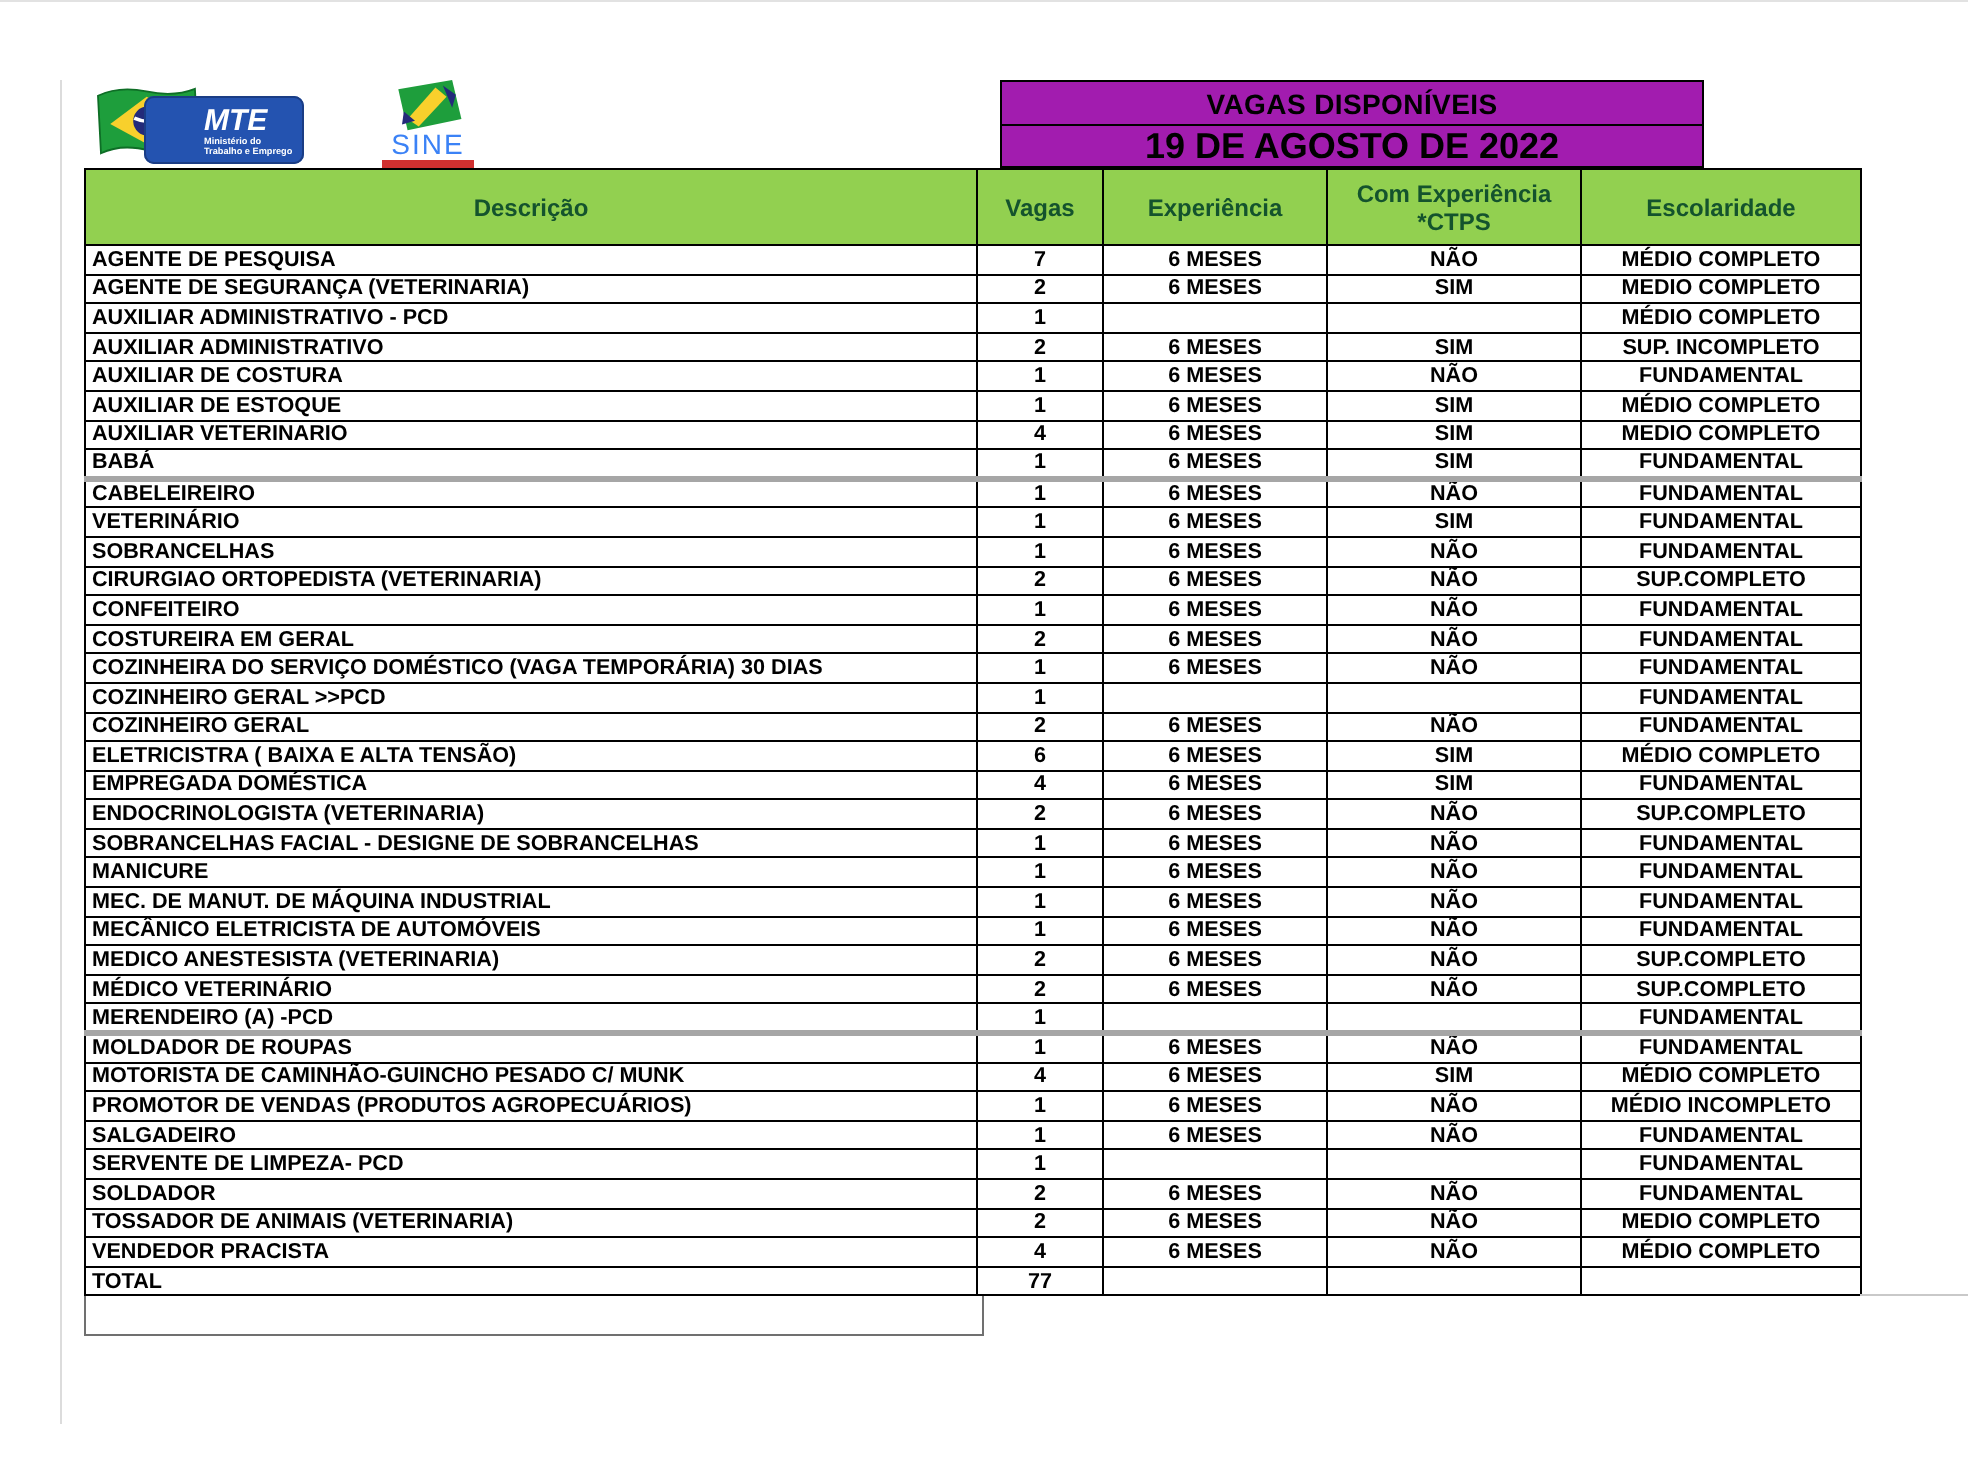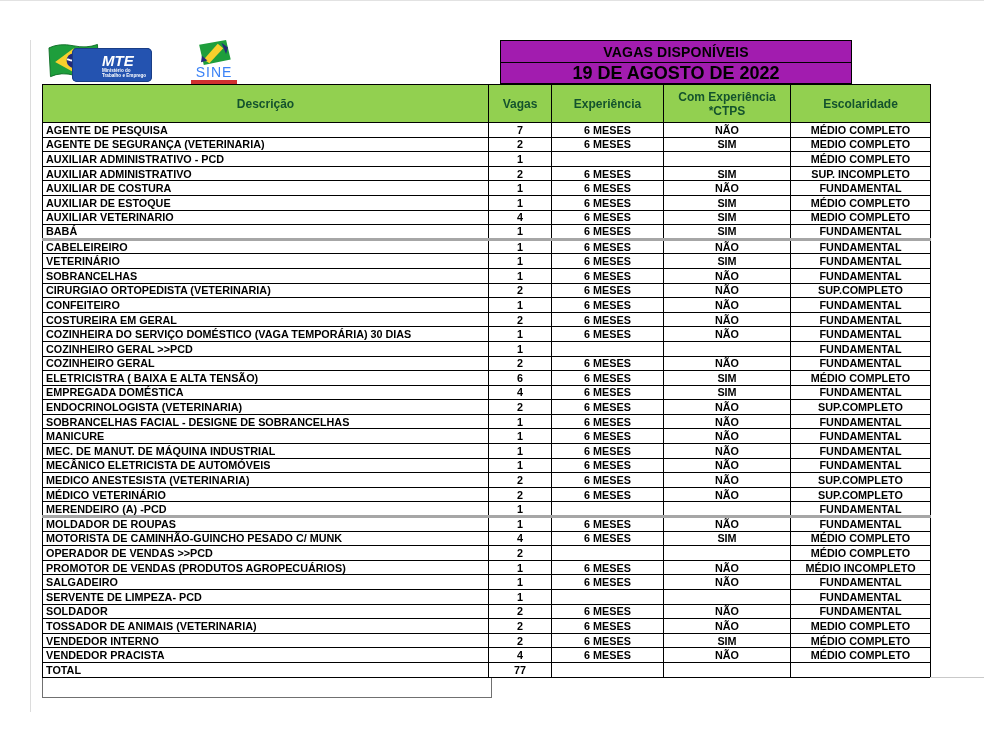--- a/index.html
+++ b/index.html
@@ -317,27 +317,20 @@
           <td class="center">FUNDAMENTAL</td>
         </tr>
         <tr>
           <td>MOTORISTA DE CAMINHÃO-GUINCHO PESADO C/ MUNK</td>
           <td class="center">4</td>
           <td class="center">6 MESES</td>
           <td class="center">SIM</td>
           <td class="center">MÉDIO COMPLETO</td>
         </tr>
         <tr>
-          <td>OPERADOR DE VENDAS &gt;&gt;PCD</td>
-          <td class="center">2</td>
-          <td class="center"></td>
-          <td class="center"></td>
-          <td class="center">MÉDIO COMPLETO</td>
-        </tr>
-        <tr>
           <td>PROMOTOR DE VENDAS (PRODUTOS AGROPECUÁRIOS)</td>
           <td class="center">1</td>
           <td class="center">6 MESES</td>
           <td class="center">NÃO</td>
           <td class="center">MÉDIO INCOMPLETO</td>
         </tr>
         <tr>
           <td>SALGADEIRO</td>
           <td class="center">1</td>
           <td class="center">6 MESES</td>
@@ -357,27 +350,20 @@
           <td class="center">6 MESES</td>
           <td class="center">NÃO</td>
           <td class="center">FUNDAMENTAL</td>
         </tr>
         <tr>
           <td>TOSSADOR DE ANIMAIS (VETERINARIA)</td>
           <td class="center">2</td>
           <td class="center">6 MESES</td>
           <td class="center">NÃO</td>
           <td class="center">MEDIO COMPLETO</td>
-        </tr>
-        <tr>
-          <td>VENDEDOR INTERNO</td>
-          <td class="center">2</td>
-          <td class="center">6 MESES</td>
-          <td class="center">SIM</td>
-          <td class="center">MÉDIO COMPLETO</td>
         </tr>
         <tr>
           <td>VENDEDOR PRACISTA</td>
           <td class="center">4</td>
           <td class="center">6 MESES</td>
           <td class="center">NÃO</td>
           <td class="center">MÉDIO COMPLETO</td>
         </tr>
       </tbody>
     <tfoot>

